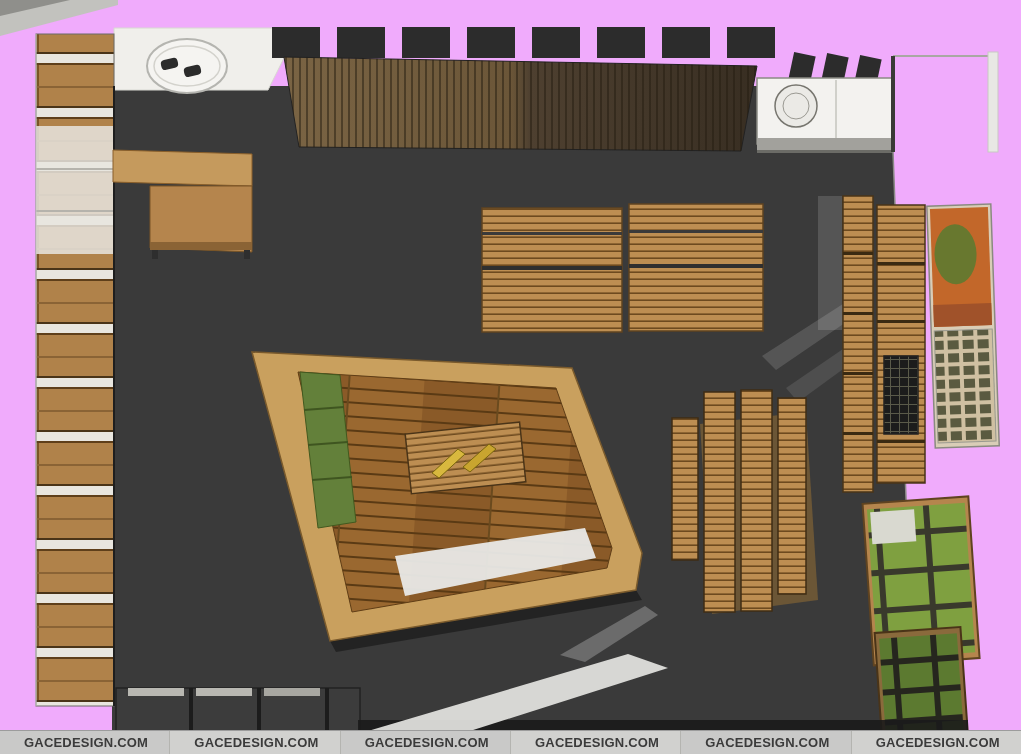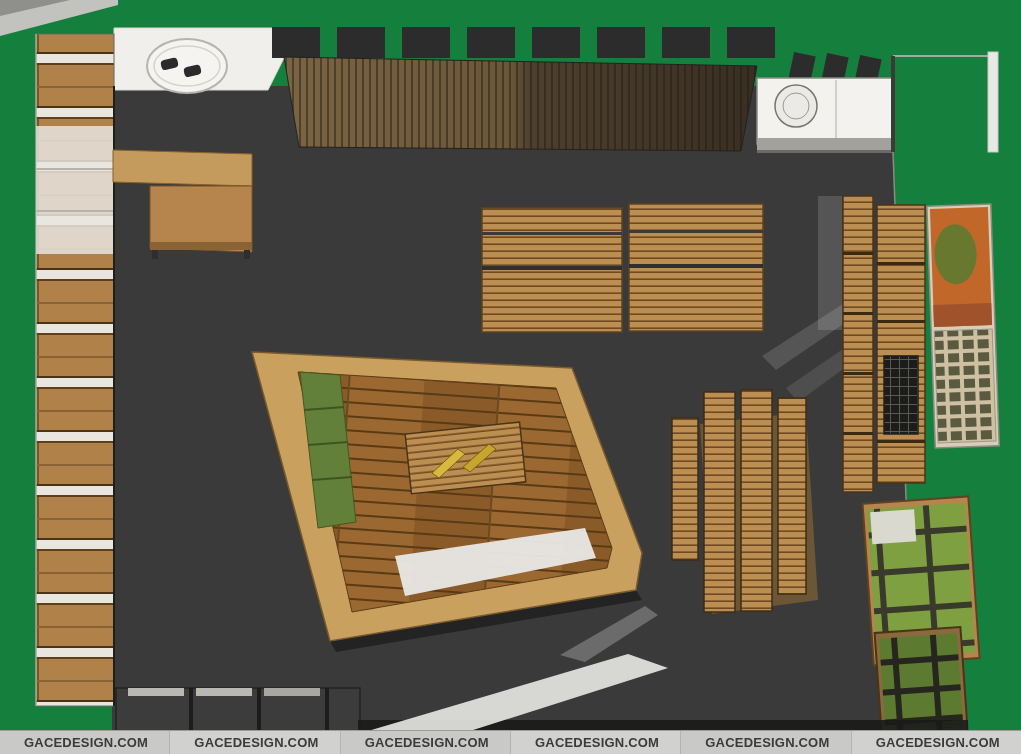--- a/index.html
+++ b/index.html
@@ -1,18 +1,18 @@
 <!DOCTYPE html>
 <html><head>
 <meta charset="utf-8">
 <style>
   html,body { margin:0; padding:0; background:#ffffff; }
   .stage {
     position:relative; width:1021px; height:754px; overflow:hidden;
-    background:#15803d; font-family:"Liberation Sans", sans-serif;
+    background:#f0abfc; font-family:"Liberation Sans", sans-serif;
   }
   svg.scene { position:absolute; left:0; top:0; }
   .watermark-bar {
     position:absolute; left:0; bottom:0; width:1021px; height:24px;
     display:flex; background:#c9c9c9; border-top:1px solid #9c9c9c; box-sizing:border-box;
   }
   .wm-seg {
     flex:1; display:flex; align-items:center; padding-left:24px;
     box-sizing:border-box; border-left:1px solid #b4b4b0;
     font-size:13px; font-weight:600; color:#3b3b3b; letter-spacing:0.2px;

